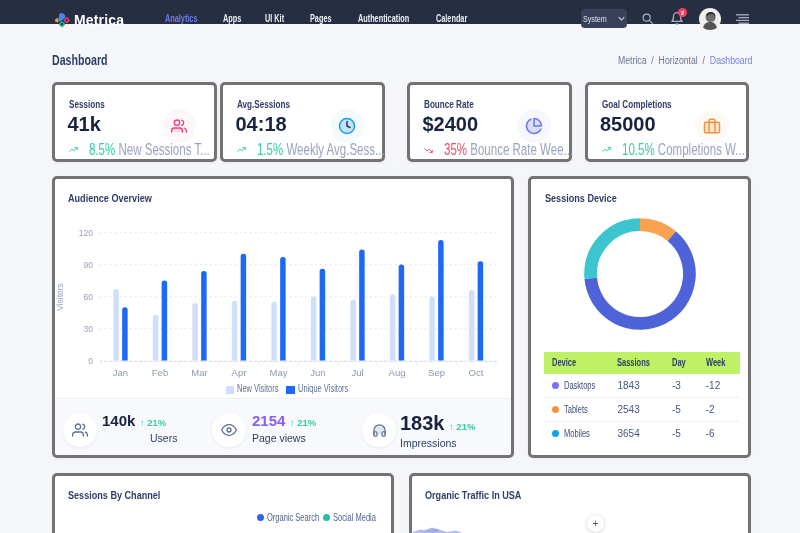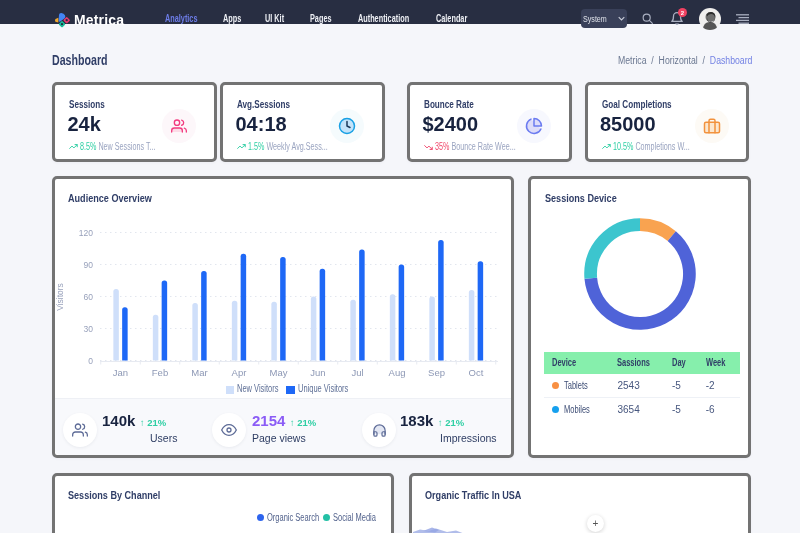--- a/index.html
+++ b/index.html
@@ -11,21 +11,21 @@
 .nav a { position:absolute; top:13px; text-decoration:none; color:#eef0f5; font-size:10px; font-weight:bold; transform:scaleX(0.73); transform-origin:left top; white-space:nowrap; }
 .sysbtn { position:absolute; left:581px; top:9px; width:46px; height:18.5px; background:#394059; border-radius:4px; color:#dfe2ea; font-size:9.5px; display:flex; align-items:center; justify-content:center; }
 .icn { position:absolute; }
 .badge { position:absolute; left:678px; top:8px; width:9px; height:9px; background:#f14262; border-radius:50%; color:#fff; font-size:6px; display:flex; align-items:center; justify-content:center; font-weight:bold; }
 .pagehead { position:absolute; left:52px; top:52px; font-size:14px; font-weight:bold; color:#303e67; transform:scaleX(0.76); transform-origin:left top; }
 .crumb { position:absolute; left:618px; top:55px; font-size:10px; color:#6a7790; transform:scaleX(0.87); transform-origin:left top; white-space:nowrap; }
 .crumb .act { color:#7382e4; }
 .card { position:absolute; background:#fff; border:3px solid #737373; border-radius:5px; box-shadow:0 1px 3px rgba(40,50,90,0.04); }
 .statlbl { font-size:11px; font-weight:bold; color:#303e67; position:absolute; left:14px; top:13px; transform:scaleX(0.74); transform-origin:left top; white-space:nowrap; }
 .statnum { font-size:20px; font-weight:bold; color:#18233f; position:absolute; left:12.5px; top:28px; }
-.statsub { position:absolute; left:14px; top:56px; font-size:10px; color:#9aa4c0; white-space:nowrap; display:flex; align-items:center; }
+.statsub { position:absolute; left:14px; top:56px; font-size:16px; color:#9aa4c0; white-space:nowrap; display:flex; align-items:center;gap:9px; }
 .subtxt { transform:scaleX(0.72); transform-origin:left center; display:inline-block; margin-left:2px; }
 .statsub .pct { }
 .grn { color:#2fcfa4; }
 .red { color:#f0486c; }
 .iconcircle { position:absolute; width:34px; height:34px; border-radius:50%; display:flex; align-items:center; justify-content:center; }
 .cardtitle { position:absolute; left:13px; top:13px; font-size:11.5px; font-weight:bold; color:#303e67; transform:scaleX(0.79); transform-origin:left top; white-space:nowrap; }
 .cx75 { display:inline-block; transform:scaleX(0.75); transform-origin:left center; white-space:nowrap; }
 </style>
 </head>
 <body>
@@ -87,21 +87,21 @@
       <line x1="0" y1="6.4" x2="13" y2="6.4"></line>
       <line x1="2.5" y1="9.2" x2="13" y2="9.2"></line>
   </svg>
 </div>
 
 <div class="pagehead">Dashboard</div>
 <div class="crumb">Metrica&nbsp; /&nbsp; Horizontal&nbsp; /&nbsp; <span class="act">Dashboard</span></div>
 
 <div class="card" style="left:52px; top:82px; width:164.5px; height:80px;">
   <div class="statlbl">Sessions</div>
-  <div class="statnum">24k</div>
+  <div class="statnum">41k</div>
   <div class="iconcircle" style="right:17.5px; top:24px; background:#fdf7fa;">
     <svg width="16" height="16" viewBox="0 0 24 24" fill="none" stroke="#f23b7f" stroke-width="2" stroke-linecap="round" stroke-linejoin="round">
         <path d="M17 21v-2a4 4 0 0 0-4-4H5a4 4 0 0 0-4 4v2" fill="#fcdbe7"></path>
         <circle cx="9" cy="7" r="4"></circle>
         <path d="M23 21v-2a4 4 0 0 0-3-3.87"></path>
         <path d="M16 3.13a4 4 0 0 1 0 7.75"></path>
       </svg>
   </div>
   <div class="statsub">
       <svg width="9" height="8" viewBox="0 0 24 19" style="vertical-align:-1px;">
@@ -230,25 +230,31 @@
 </div>
 
 <div class="card" style="left:527.5px; top:175.5px; width:223.5px; height:282.5px;">
   <div class="cardtitle" style="left:14px;">Sessions Device</div>
   <svg width="130" height="130" viewBox="0 0 130 130" style="position:absolute; left:44px; top:30px;">
     <path d="M65.00 15.60 A49.4 49.4 0 0 1 96.75 27.16" fill="none" stroke="#f9a350" stroke-width="12.7"></path>
     <path d="M96.75 27.16 A49.4 49.4 0 1 1 15.79 69.31" fill="none" stroke="#4f63d8" stroke-width="12.7"></path>
     <path d="M15.79 69.31 A49.4 49.4 0 0 1 65.00 15.60" fill="none" stroke="#3cc5ce" stroke-width="12.7"></path>
   </svg>
   <div style="position:absolute; left:13px; top:173px; width:196px; font-size:10px;">
-    <div style="display:flex; background:#86efac; height:22px; align-items:center; font-weight:bold; color:#303e67;">
+    <div style="display:flex; background:#bef264; height:22px; align-items:center; font-weight:bold; color:#303e67;">
         <div style="width:74.5px; padding-left:8px;"><span class="cx75">Device</span></div>
         <div style="width:55px;"><span class="cx75">Sassions</span></div>
         <div style="width:34px;"><span class="cx75">Day</span></div>
         <div style="width:34px;"><span class="cx75">Week</span></div>
+      </div>
+    <div style="display:flex; height:24px; align-items:center; color:#46567e; border-bottom:1px solid #eef1f6;">
+        <div style="width:74.5px; padding-left:8px; color:#3c4c74; white-space:nowrap;"><span style="display:inline-block;width:7px;height:7px;border-radius:50%;background:#7c70f5;margin-right:5px;"></span><span class="cx75">Dasktops</span></div>
+        <div style="width:55px;">1843</div>
+        <div style="width:34px;">-3</div>
+        <div style="width:34px;">-12</div>
       </div>
     <div style="display:flex; height:24px; align-items:center; color:#46567e; border-bottom:1px solid #eef1f6;">
         <div style="width:74.5px; padding-left:8px; color:#3c4c74; white-space:nowrap;"><span style="display:inline-block;width:7px;height:7px;border-radius:50%;background:#f89043;margin-right:5px;"></span><span class="cx75">Tablets</span></div>
         <div style="width:55px;">2543</div>
         <div style="width:34px;">-5</div>
         <div style="width:34px;">-2</div>
       </div>
     <div style="display:flex; height:24px; align-items:center; color:#46567e;">
         <div style="width:74.5px; padding-left:8px; color:#3c4c74; white-space:nowrap;"><span style="display:inline-block;width:7px;height:7px;border-radius:50%;background:#16a0ee;margin-right:5px;"></span><span class="cx75">Mobiles</span></div>
         <div style="width:55px;">3654</div>
@@ -301,16 +307,16 @@
   <span style="font-size:9.5px; color:#2fcfa4; font-weight:bold;"> ↑ 21%</span>
   <div style="font-size:10.5px; color:#2e3d63; margin-top:2px;">Page views</div>
 </div>
 <div style="position:absolute; left:362px; top:413px; width:34px; height:34px; background:#fff; border-radius:50%; box-shadow:0 1px 3px rgba(50,60,90,0.08); display:flex; align-items:center; justify-content:center;">
   <svg width="15" height="15" viewBox="0 0 24 24" fill="none" stroke="#5c6a96" stroke-width="1.9" stroke-linecap="round" stroke-linejoin="round">
       <path d="M3 18v-6a9 9 0 0 1 18 0v6" fill="#e3e7f3"></path>
       <path d="M21 19a2 2 0 0 1-2 2h-1a2 2 0 0 1-2-2v-3a2 2 0 0 1 2-2h3zM3 19a2 2 0 0 0 2 2h1a2 2 0 0 0 2-2v-3a2 2 0 0 0-2-2H3z"></path>
     </svg>
 </div>
 <div style="position:absolute; left:400px; top:412px;">
-  <span style="font-size:15px; font-weight:bold; color:#18233f;">183k</span>
+  <span style="font-size:20px; font-weight:bold; color:#18233f;">183k</span>
   <span style="font-size:9.5px; color:#2fcfa4; font-weight:bold;"> ↑ 21%</span>
-  <div style="font-size:10.5px; color:#2e3d63; margin-top:2px;margin-left:40px;">Impressions</div>
+  <div style="font-size:10.5px; color:#2e3d63; margin-top:2px;">Impressions</div>
 </div>
 
 </body></html>

